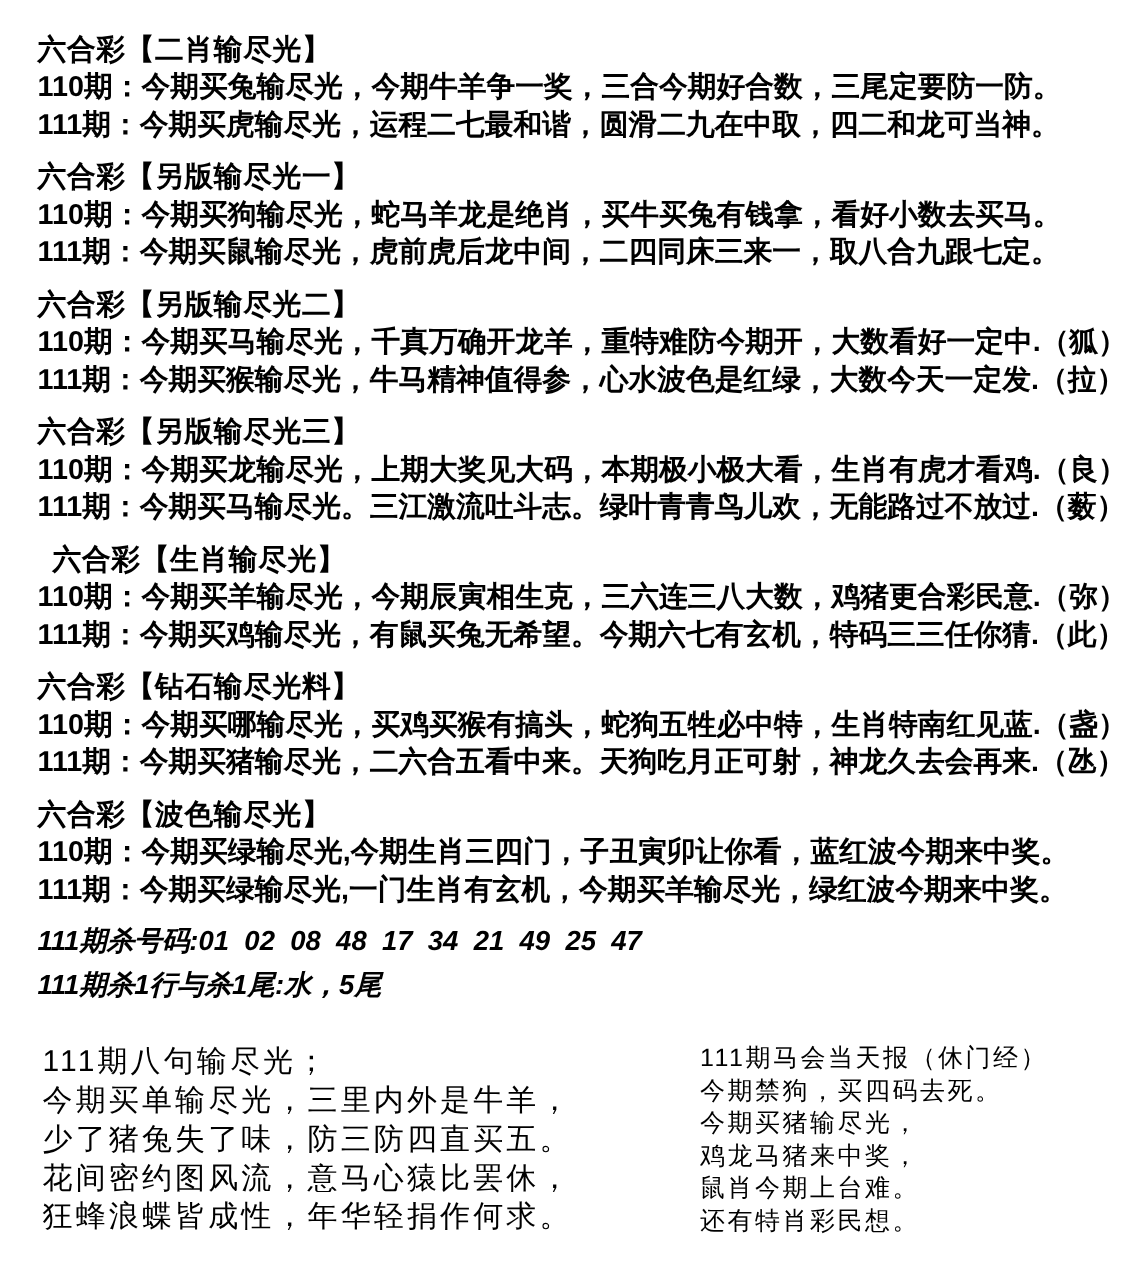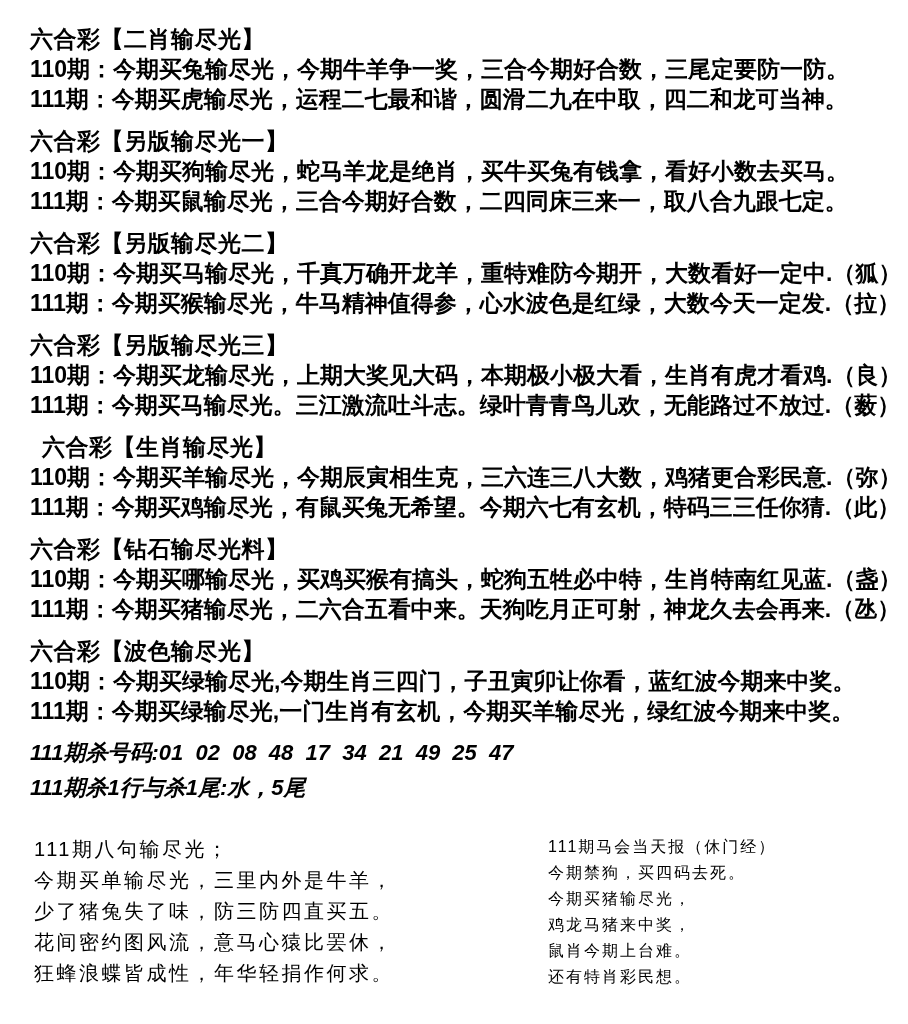--- a/index.html
+++ b/index.html
@@ -46,49 +46,49 @@
   
   .bottom {
     display: flex;
     align-items: flex-start;
     margin-top: 31px;
     font-weight: 400;
   }
   .poem-left {
     width: 506px;
     padding-left: 4px;
-    font-size: 20px;
+    font-size: 24px;
     line-height: 31px;
     letter-spacing: 2.5px;
     white-space: nowrap;
   }
   .poem-right {
-    margin-left: 12px;
-    font-size: 16px;
+    margin-left: 24px;
+    font-size: 20px;
     line-height: 26px;
     letter-spacing: 2px;
     white-space: nowrap;
   }
   .poem-line { white-space: nowrap; }
 </style>
 </head>
 <body>
 
 <div class="page">
 
   <section class="block">
     <div class="hdr">六合彩【二肖输尽光】</div>
     <div class="ln">110期：今期买兔输尽光，今期牛羊争一奖，三合今期好合数，三尾定要防一防。</div>
     <div class="ln">111期：今期买虎输尽光，运程二七最和谐，圆滑二九在中取，四二和龙可当神。</div>
   </section>
 
   <section class="block">
     <div class="hdr">六合彩【另版输尽光一】</div>
     <div class="ln">110期：今期买狗输尽光，蛇马羊龙是绝肖，买牛买兔有钱拿，看好小数去买马。</div>
-    <div class="ln">111期：今期买鼠输尽光，三合今期好合数，二四同床三来一，取八合九跟七定。</div>
+    <div class="ln">111期：今期买鼠输尽光，虎前虎后龙中间，二四同床三来一，取八合九跟七定。</div>
   </section>
 
   <section class="block">
     <div class="hdr">六合彩【另版输尽光二】</div>
     <div class="ln">110期：今期买马输尽光，千真万确开龙羊，重特难防今期开，大数看好一定中.（狐）</div>
     <div class="ln">111期：今期买猴输尽光，牛马精神值得参，心水波色是红绿，大数今天一定发.（拉）</div>
   </section>
 
   <section class="block">
     <div class="hdr">六合彩【另版输尽光三】</div>

